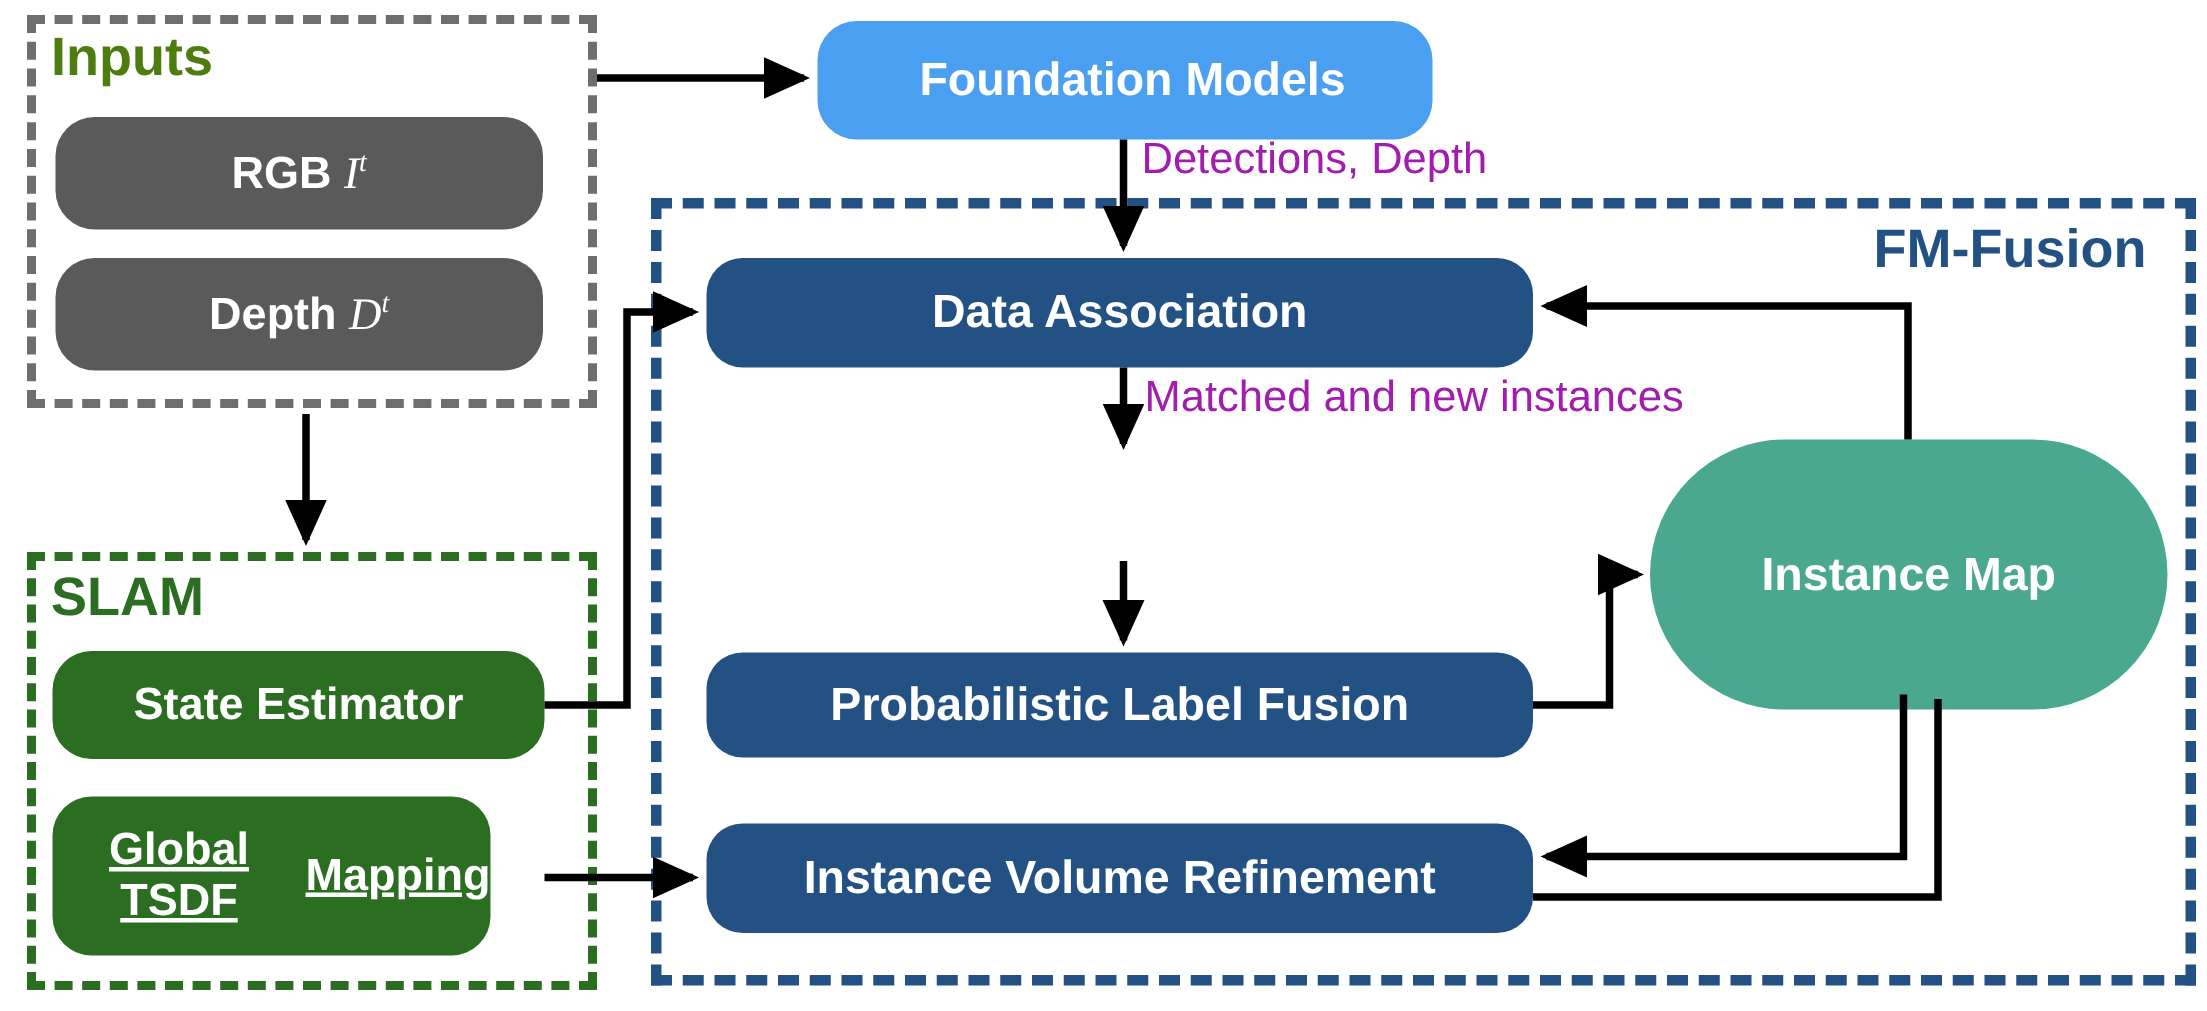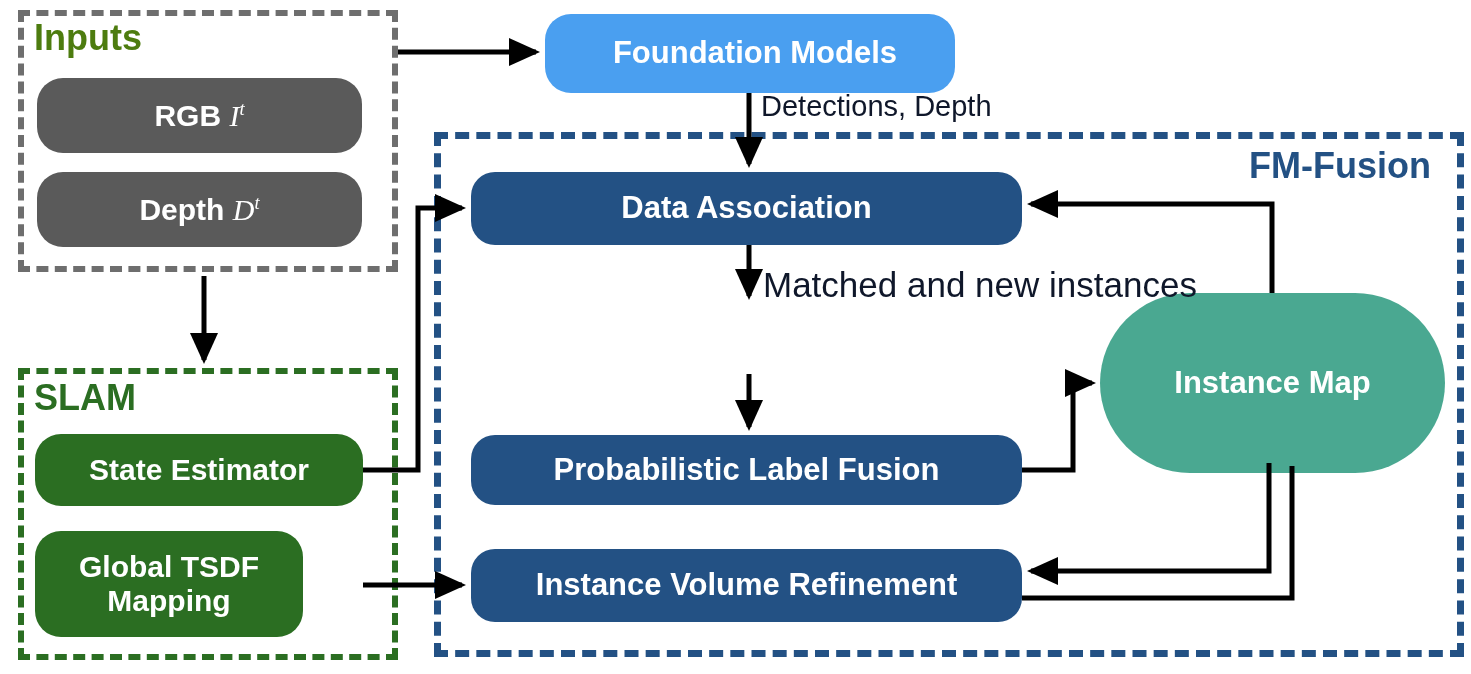--- a/index.html
+++ b/index.html
@@ -52,21 +52,21 @@
     line-height: 1.12;
   }
   .node.gray   { background: #5a5a5a; border-radius: 26px; }
   .node.green  { background: #2b6e22; border-radius: 26px; }
   .node.lblue  { background: #4a9ff0; border-radius: 26px; padding-left: 10px; }
   .node.dblue  { background: #235184; border-radius: 24px; }
   .node.teal   { background: #4aa891; border-radius: 999px; }
 
   .edge-label {
     position: absolute;
-    color: #0f172a;
+    color: #a21caf;
     font-weight: normal;
     white-space: nowrap;
     z-index: 6;
     line-height: 1;
   }
 
   .mathvar {
     font-family: "Liberation Serif", serif;
     font-style: italic;
     font-weight: normal;
@@ -98,21 +98,21 @@
   </div>
 
   <div class="group" style="left:18px; top:368px; width:380px; height:292px;
               border:6px dashed #2b6e22;"></div>
   <div class="group-title" style="left:34px; top:380px; font-size:36px; color:#2b6e22;">SLAM</div>
 
   <div class="node green" style="left:35px; top:434px; width:328px; height:72px; font-size:30px;">
     <span>State Estimator</span>
   </div>
 
-  <div class="node green" style="left:35px; top:531px; width:268px; height:106px; font-size:30px; flex-direction:column;">
+  <div class="node green" style="left:35px; top:531px; width:292px; height:106px; font-size:30px; flex-direction:row;text-decoration:underline;">
     <span>Global TSDF</span>
     <span>Mapping</span>
   </div>
 
   <div class="group" style="left:434px; top:132px; width:1030px; height:525px;
               border:7px dashed #235184;"></div>
   <div class="group-title" style="left:1249px; top:148px; font-size:36px; color:#235184;">FM-Fusion</div>
 
   <div class="node lblue" style="left:545px; top:14px; width:410px; height:79px; font-size:31px;">
     <span>Foundation Models</span>
@@ -130,21 +130,21 @@
   <div class="node dblue" style="left:471px; top:549px; width:551px; height:73px; font-size:31px;">
     <span>Instance Volume Refinement</span>
   </div>
 
   <div class="node teal" style="left:1100px; top:293px; width:345px; height:180px; font-size:31px;">
     <span>Instance Map</span>
   </div>
 
   <div class="edge-label" style="left:761px; top:92px; font-size:29px;">Detections, Depth</div>
 
-  <div class="edge-label" style="left:763px; top:267px; font-size:35px;">Matched and new instances</div>
+  <div class="edge-label" style="left:763px; top:251px; font-size:29px;">Matched and new instances</div>
 
   <svg id="wires" viewBox="0 0 1471 674">
     <defs>
       <marker id="arrowhead" markerWidth="7" markerHeight="7" refX="5.4" refY="3" orient="auto" markerUnits="strokeWidth">
         <path d="M0,0.2 L6.2,3 L0,5.8 z" fill="#000000"></path>
       </marker>
     </defs>
 
     <path d="M 398,52 L 536,52" stroke="#000000" stroke-width="5" fill="none" marker-end="url(#arrowhead)"></path>
 

